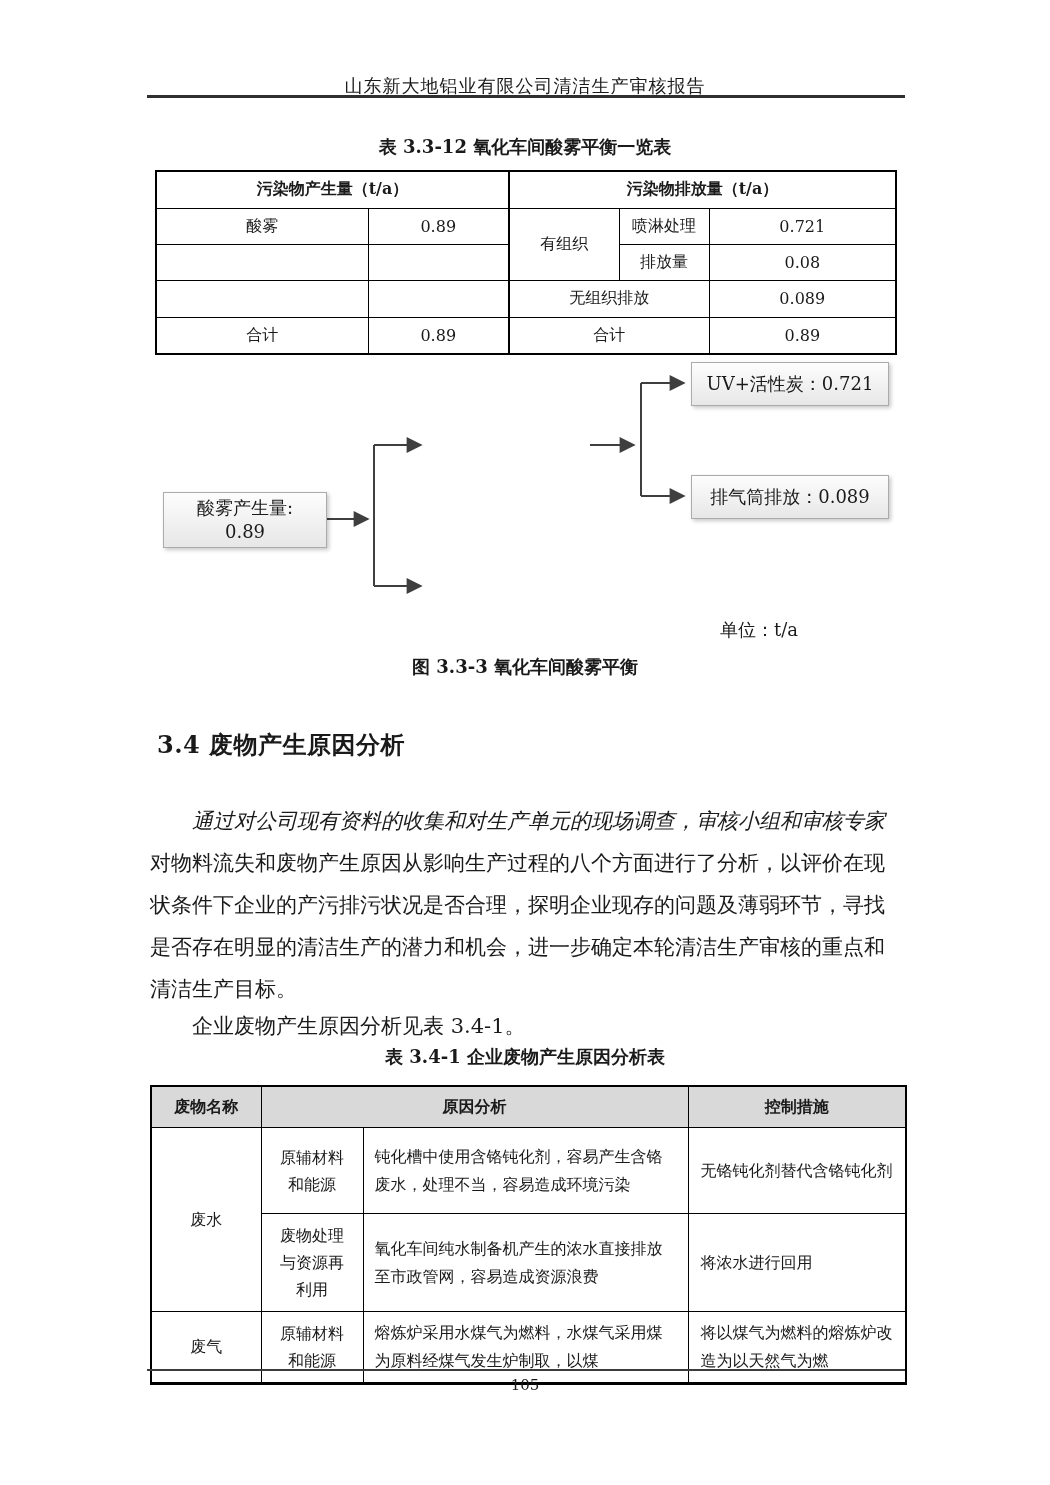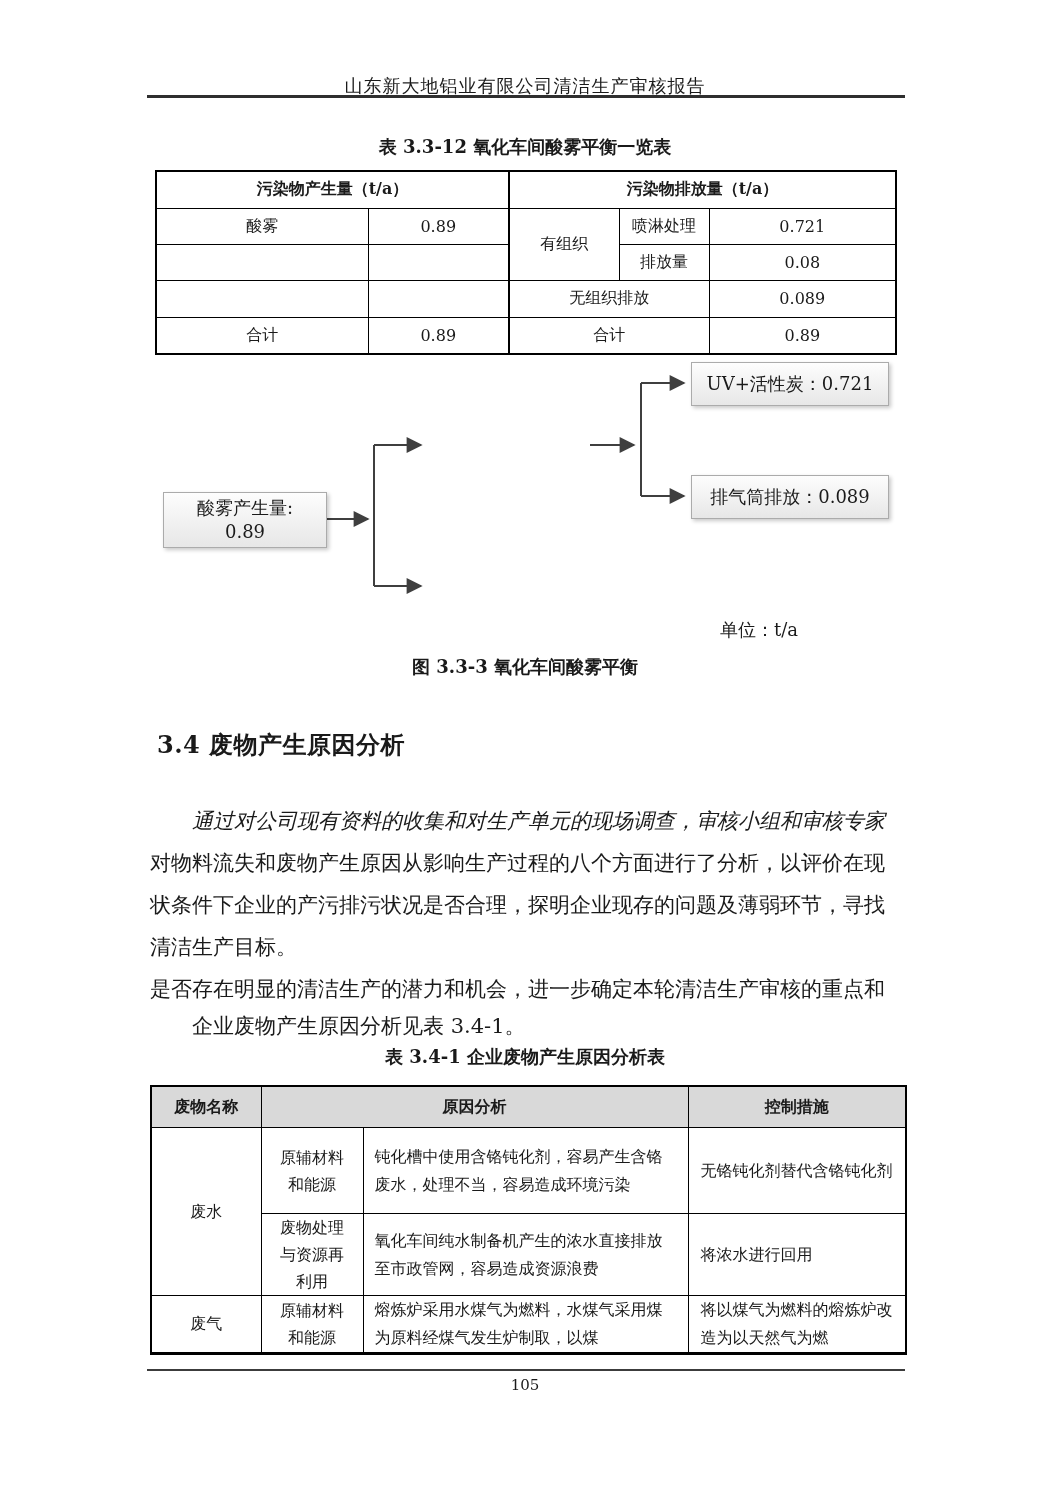--- a/index.html
+++ b/index.html
@@ -29,21 +29,21 @@
   
   .section-heading{position:absolute;left:157px;top:729px;font-size:24px;font-weight:bold;letter-spacing:0.5px;}
   .para{position:absolute;left:150px;top:800px;width:756px;font-size:21px;}
   .para-line{height:42px;line-height:42px;white-space:nowrap;}
   .indent{text-indent:2em;font-style:italic;}
   .para2{position:absolute;left:150px;top:1005px;width:756px;font-size:21px;height:42px;line-height:42px;text-indent:2em;white-space:nowrap;}
   
   .t2{position:absolute;left:150px;top:1085px;width:755px;border:2px solid #000;border-bottom:3px solid #000;}
   .t2 th{background:#d9d9d9;height:40px;border-bottom:2px solid #000;}
   .t2 td{line-height:28px;}
-  .t2 td.aspect{padding:0 12px;line-height:27px;}
+  .t2 td.aspect{padding:8px 12px;line-height:27px;}
   .t2 td.longtext{text-align:left;padding:0 11px;}
   .t2 td.measure{text-align:left;padding:0 12px;}
   
   .footer-rule{position:absolute;left:147px;top:1369px;width:758px;height:2px;background:#3c3c3c;}
   .footer-page{position:absolute;top:1376px;left:0;width:100%;text-align:center;font-size:15px;}
 </style>
 </head>
 <body>
 
 <div class="page">
@@ -121,22 +121,22 @@
   <div class="unit-note">单位：t/a</div>
 
   <div class="block-title" style="top:655px;">图 3.3-3 氧化车间酸雾平衡</div>
 
   <div class="section-heading">3.4 废物产生原因分析</div>
 
   <div class="para">
     <div class="para-line indent">通过对公司现有资料的收集和对生产单元的现场调查，审核小组和审核专家</div>
     <div class="para-line">对物料流失和废物产生原因从影响生产过程的八个方面进行了分析，以评价在现</div>
     <div class="para-line">状条件下企业的产污排污状况是否合理，探明企业现存的问题及薄弱环节，寻找</div>
+    <div class="para-line">是否存在明显的清洁生产的潜力和机会，进一步确定本轮清洁生产审核的重点和</div>
     <div class="para-line">清洁生产目标。</div>
-    <div class="para-line">是否存在明显的清洁生产的潜力和机会，进一步确定本轮清洁生产审核的重点和</div>
   </div>
   <div class="para2">企业废物产生原因分析见表 3.4-1。</div>
 
   <div class="block-title" style="top:1045px;">表 3.4-1 企业废物产生原因分析表</div>
 
   <table class="doc t2">
     <colgroup>
       <col style="width:110px">
         <col style="width:102px">
         <col style="width:325px">

